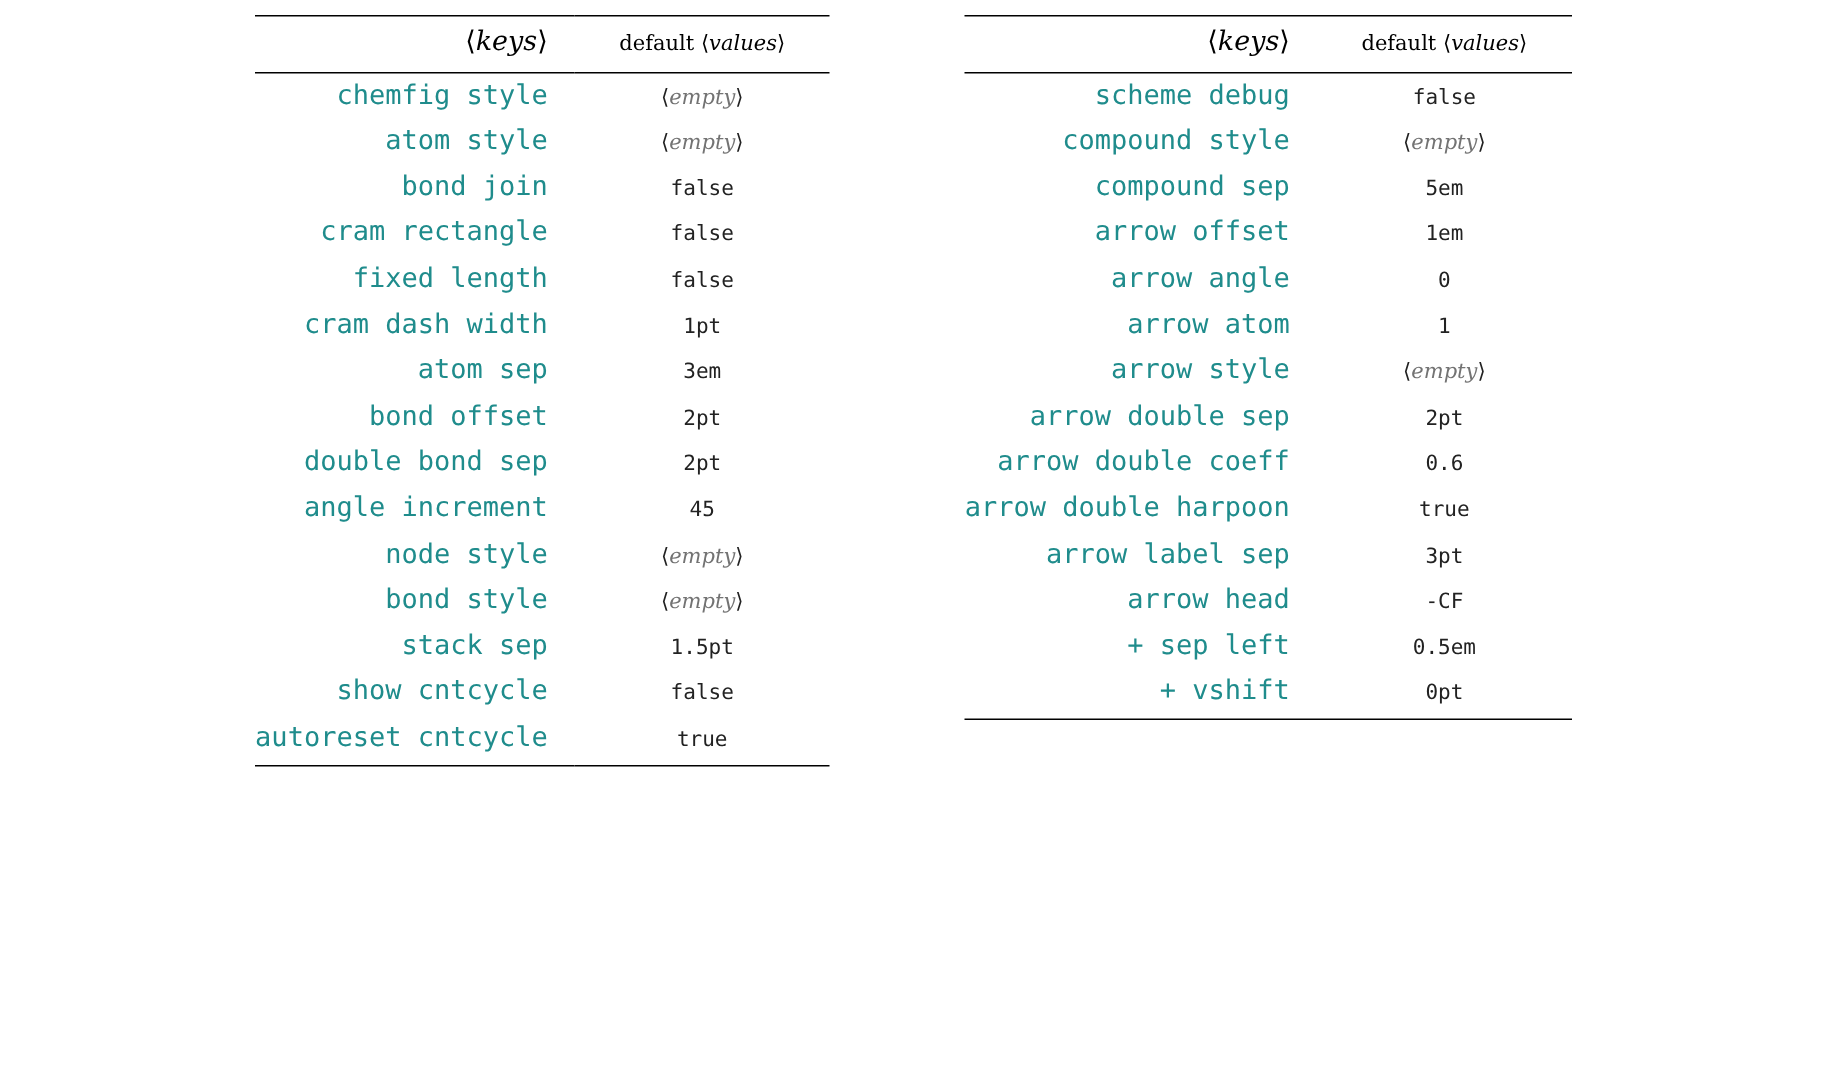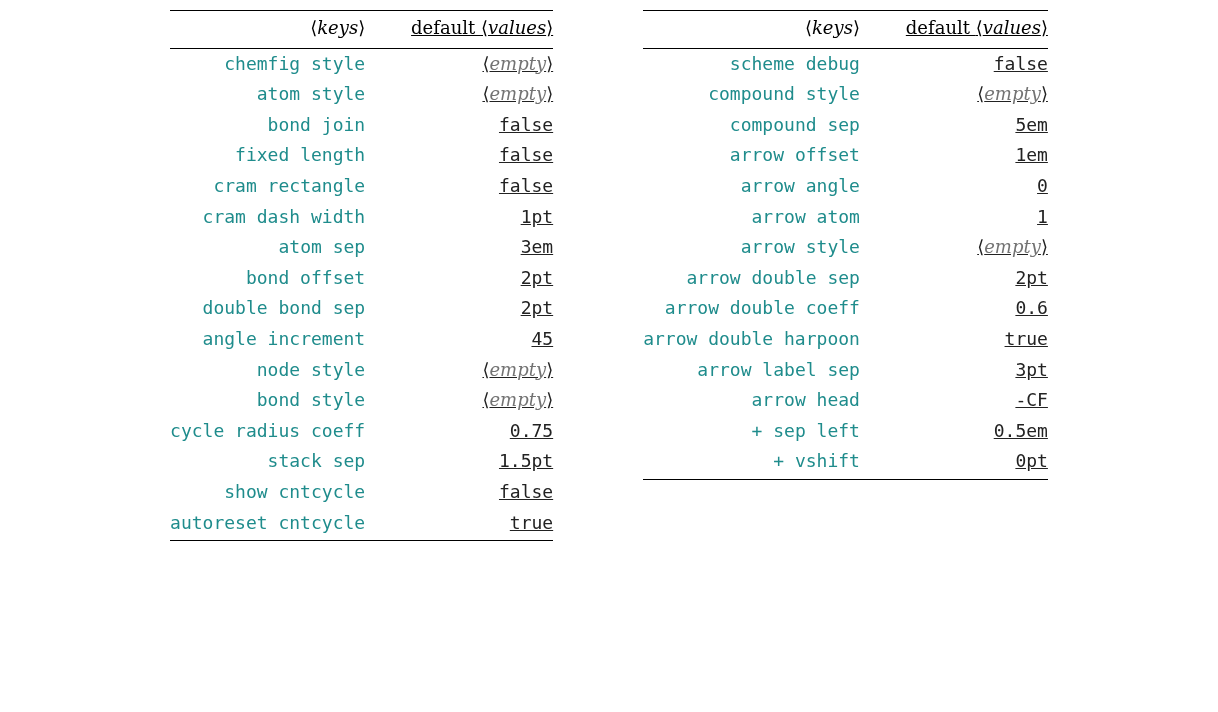--- a/index.html
+++ b/index.html
@@ -45,27 +45,26 @@
   .keycell {
     text-align: right;
     padding-right: 18px;
     font-family: "DejaVu Sans Mono", Menlo, Consolas, monospace;
     color: #1f8c8c; 
     font-size: 18px;
     white-space: pre;
     margin-top: 10px;
   }
   .valcell {
-    text-align: right;
+    text-align: center;
     font-family: "DejaVu Sans Mono", Menlo, Consolas, monospace;
     color: #222;
-    font-size: 18px;
+    font-size: 14px;
     white-space: pre;
     min-width: 170px;
-    text-decoration: underline;
   }
   .hdr .keycell, .hdr .valcell {
     font-family: "DejaVu Serif", Georgia, serif;
     color: #000;
   }
   .angle {
     font-family: "DejaVu Serif", Georgia, serif;
     font-style: normal;
   }
   .empty {
@@ -92,25 +91,25 @@
           </tr>
           <tr>
             <td class="keycell">atom style</td>
             <td class="valcell"><span class="angle">⟨</span><span class="empty">empty</span><span class="angle">⟩</span></td>
           </tr>
           <tr>
             <td class="keycell">bond join</td>
             <td class="valcell">false</td>
           </tr>
           <tr>
+            <td class="keycell">cram rectangle</td>
+            <td class="valcell">false</td>
+          </tr>
+          <tr>
             <td class="keycell">fixed length</td>
-            <td class="valcell">false</td>
-          </tr>
-          <tr>
-            <td class="keycell">cram rectangle</td>
             <td class="valcell">false</td>
           </tr>
           <tr>
             <td class="keycell">cram dash width</td>
             <td class="valcell">1pt</td>
           </tr>
           <tr>
             <td class="keycell">atom sep</td>
             <td class="valcell">3em</td>
           </tr>
@@ -126,24 +125,20 @@
             <td class="keycell">angle increment</td>
             <td class="valcell">45</td>
           </tr>
           <tr>
             <td class="keycell">node style</td>
             <td class="valcell"><span class="angle">⟨</span><span class="empty">empty</span><span class="angle">⟩</span></td>
           </tr>
           <tr>
             <td class="keycell">bond style</td>
             <td class="valcell"><span class="angle">⟨</span><span class="empty">empty</span><span class="angle">⟩</span></td>
-          </tr>
-          <tr>
-            <td class="keycell">cycle radius coeff</td>
-            <td class="valcell">0.75</td>
           </tr>
           <tr>
             <td class="keycell">stack sep</td>
             <td class="valcell">1.5pt</td>
           </tr>
           <tr>
             <td class="keycell">show cntcycle</td>
             <td class="valcell">false</td>
           </tr>
           <tr class="last">

